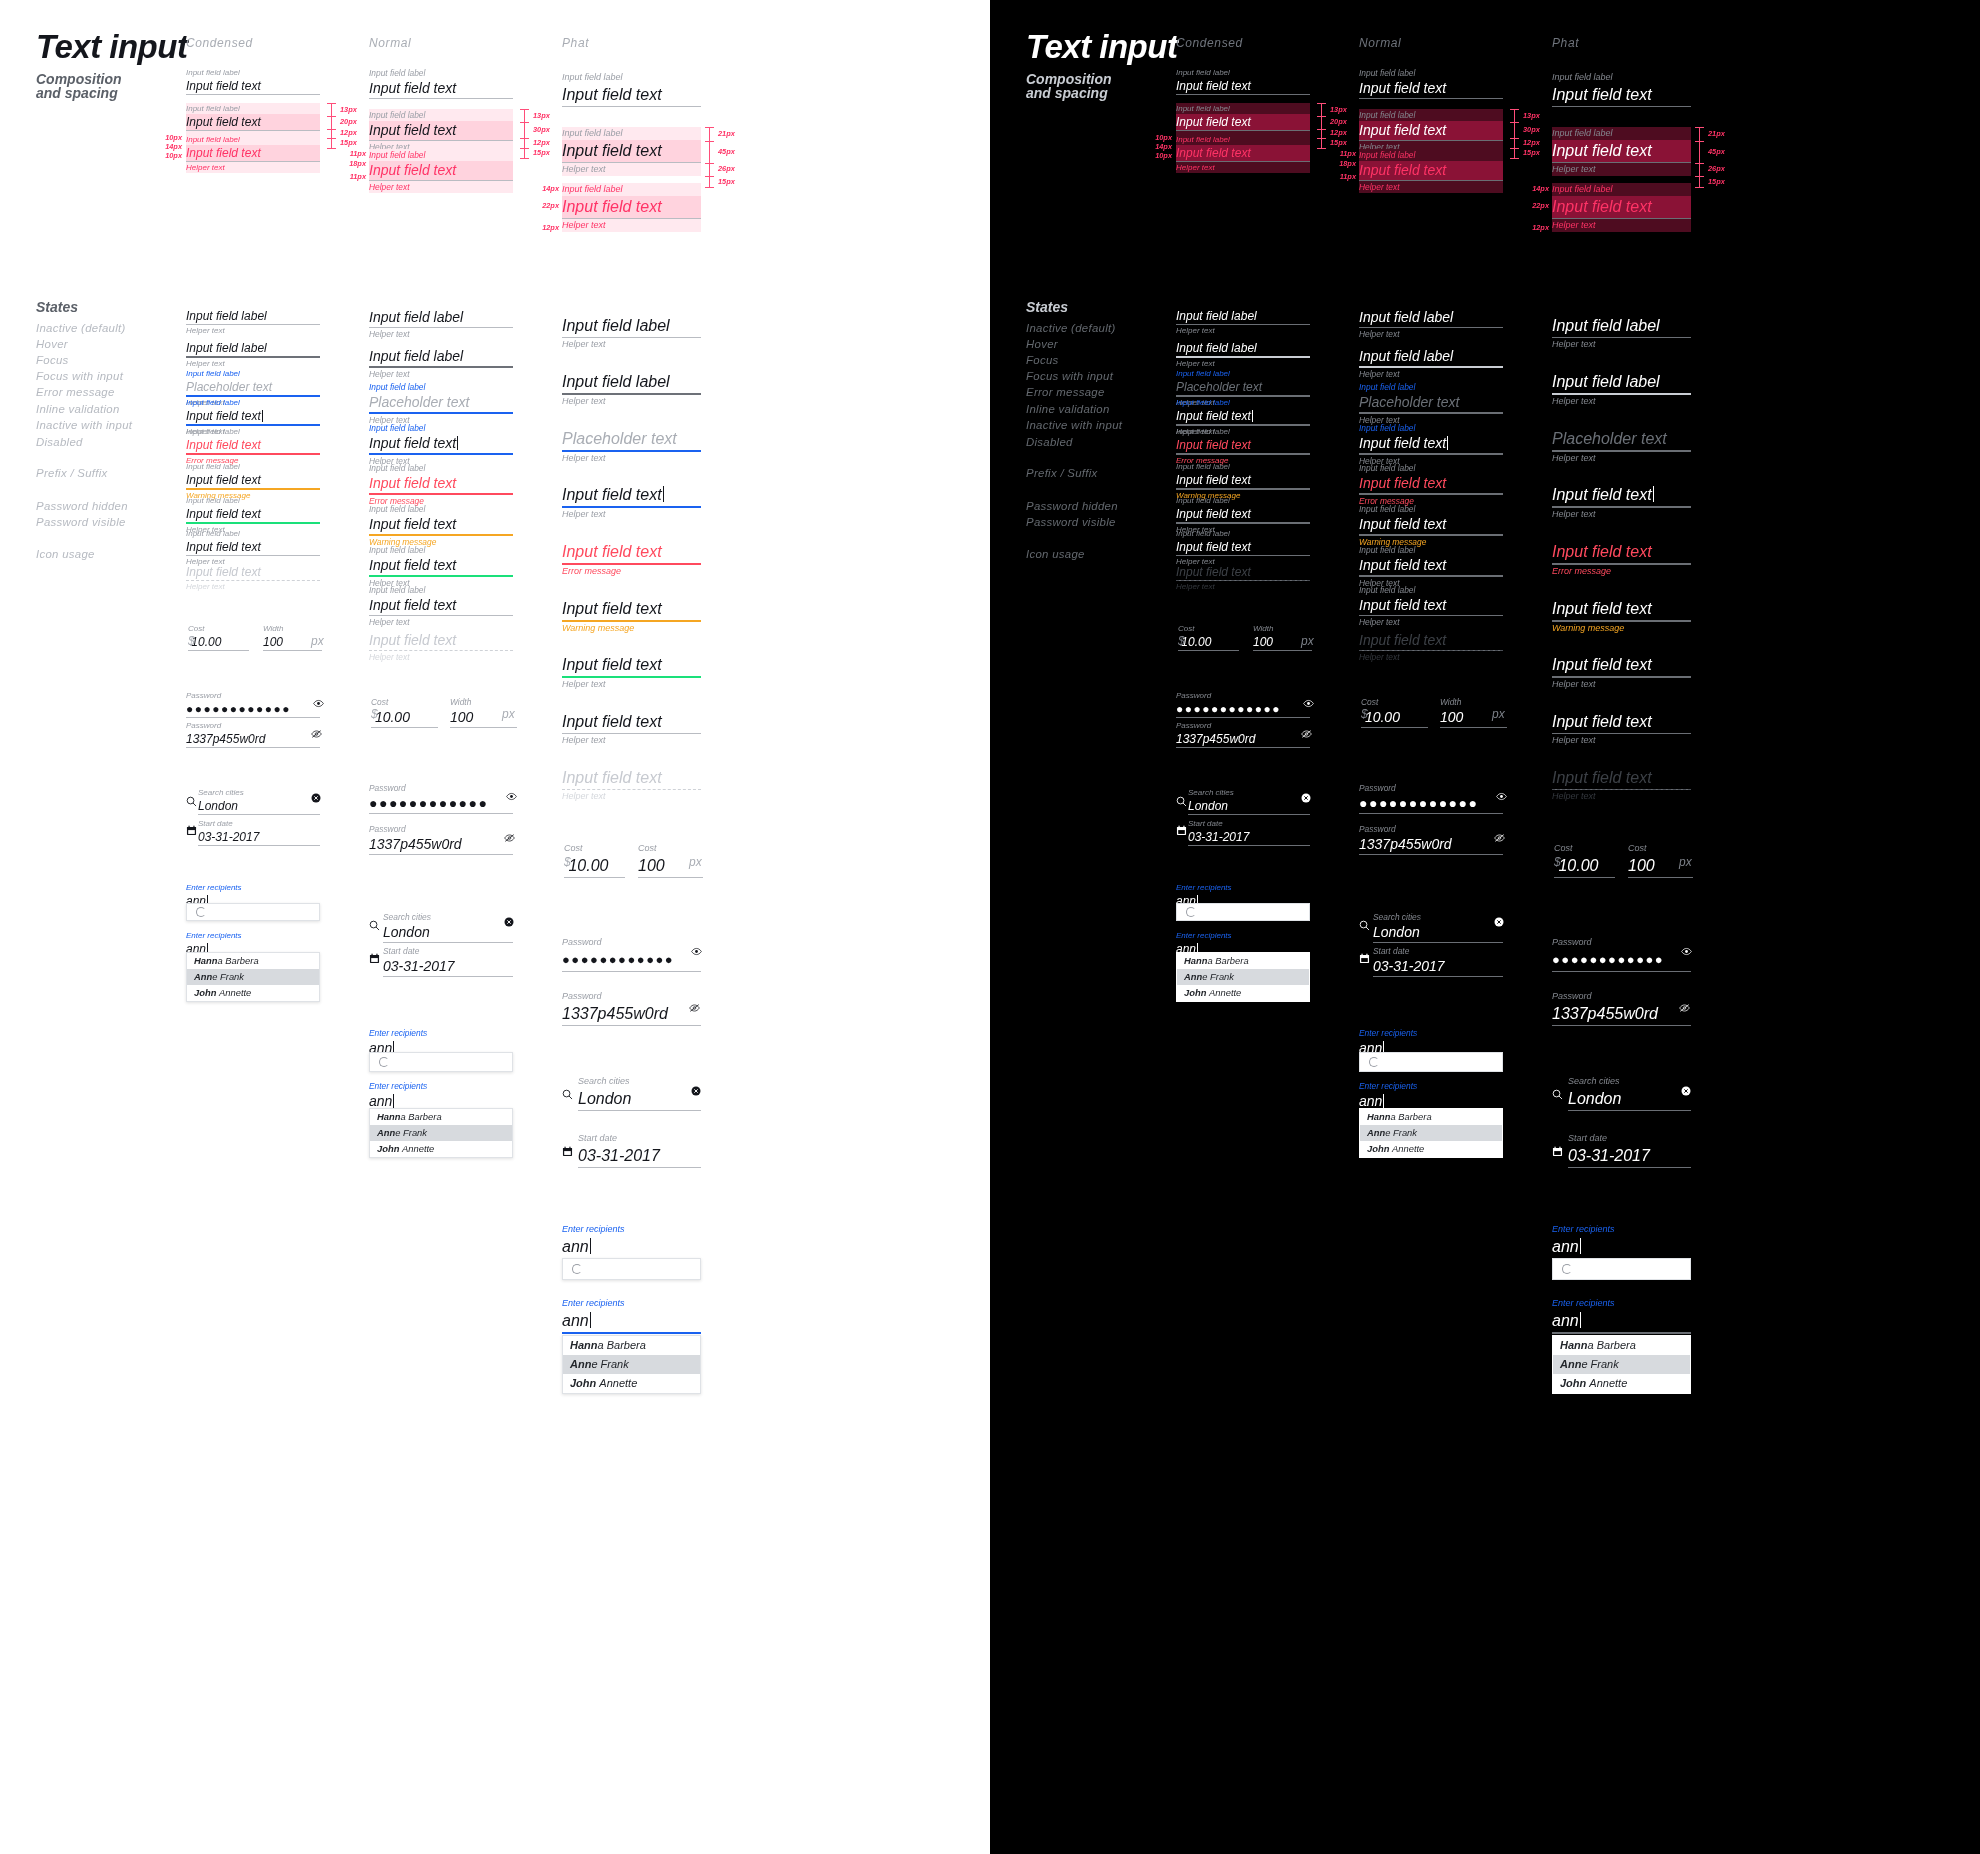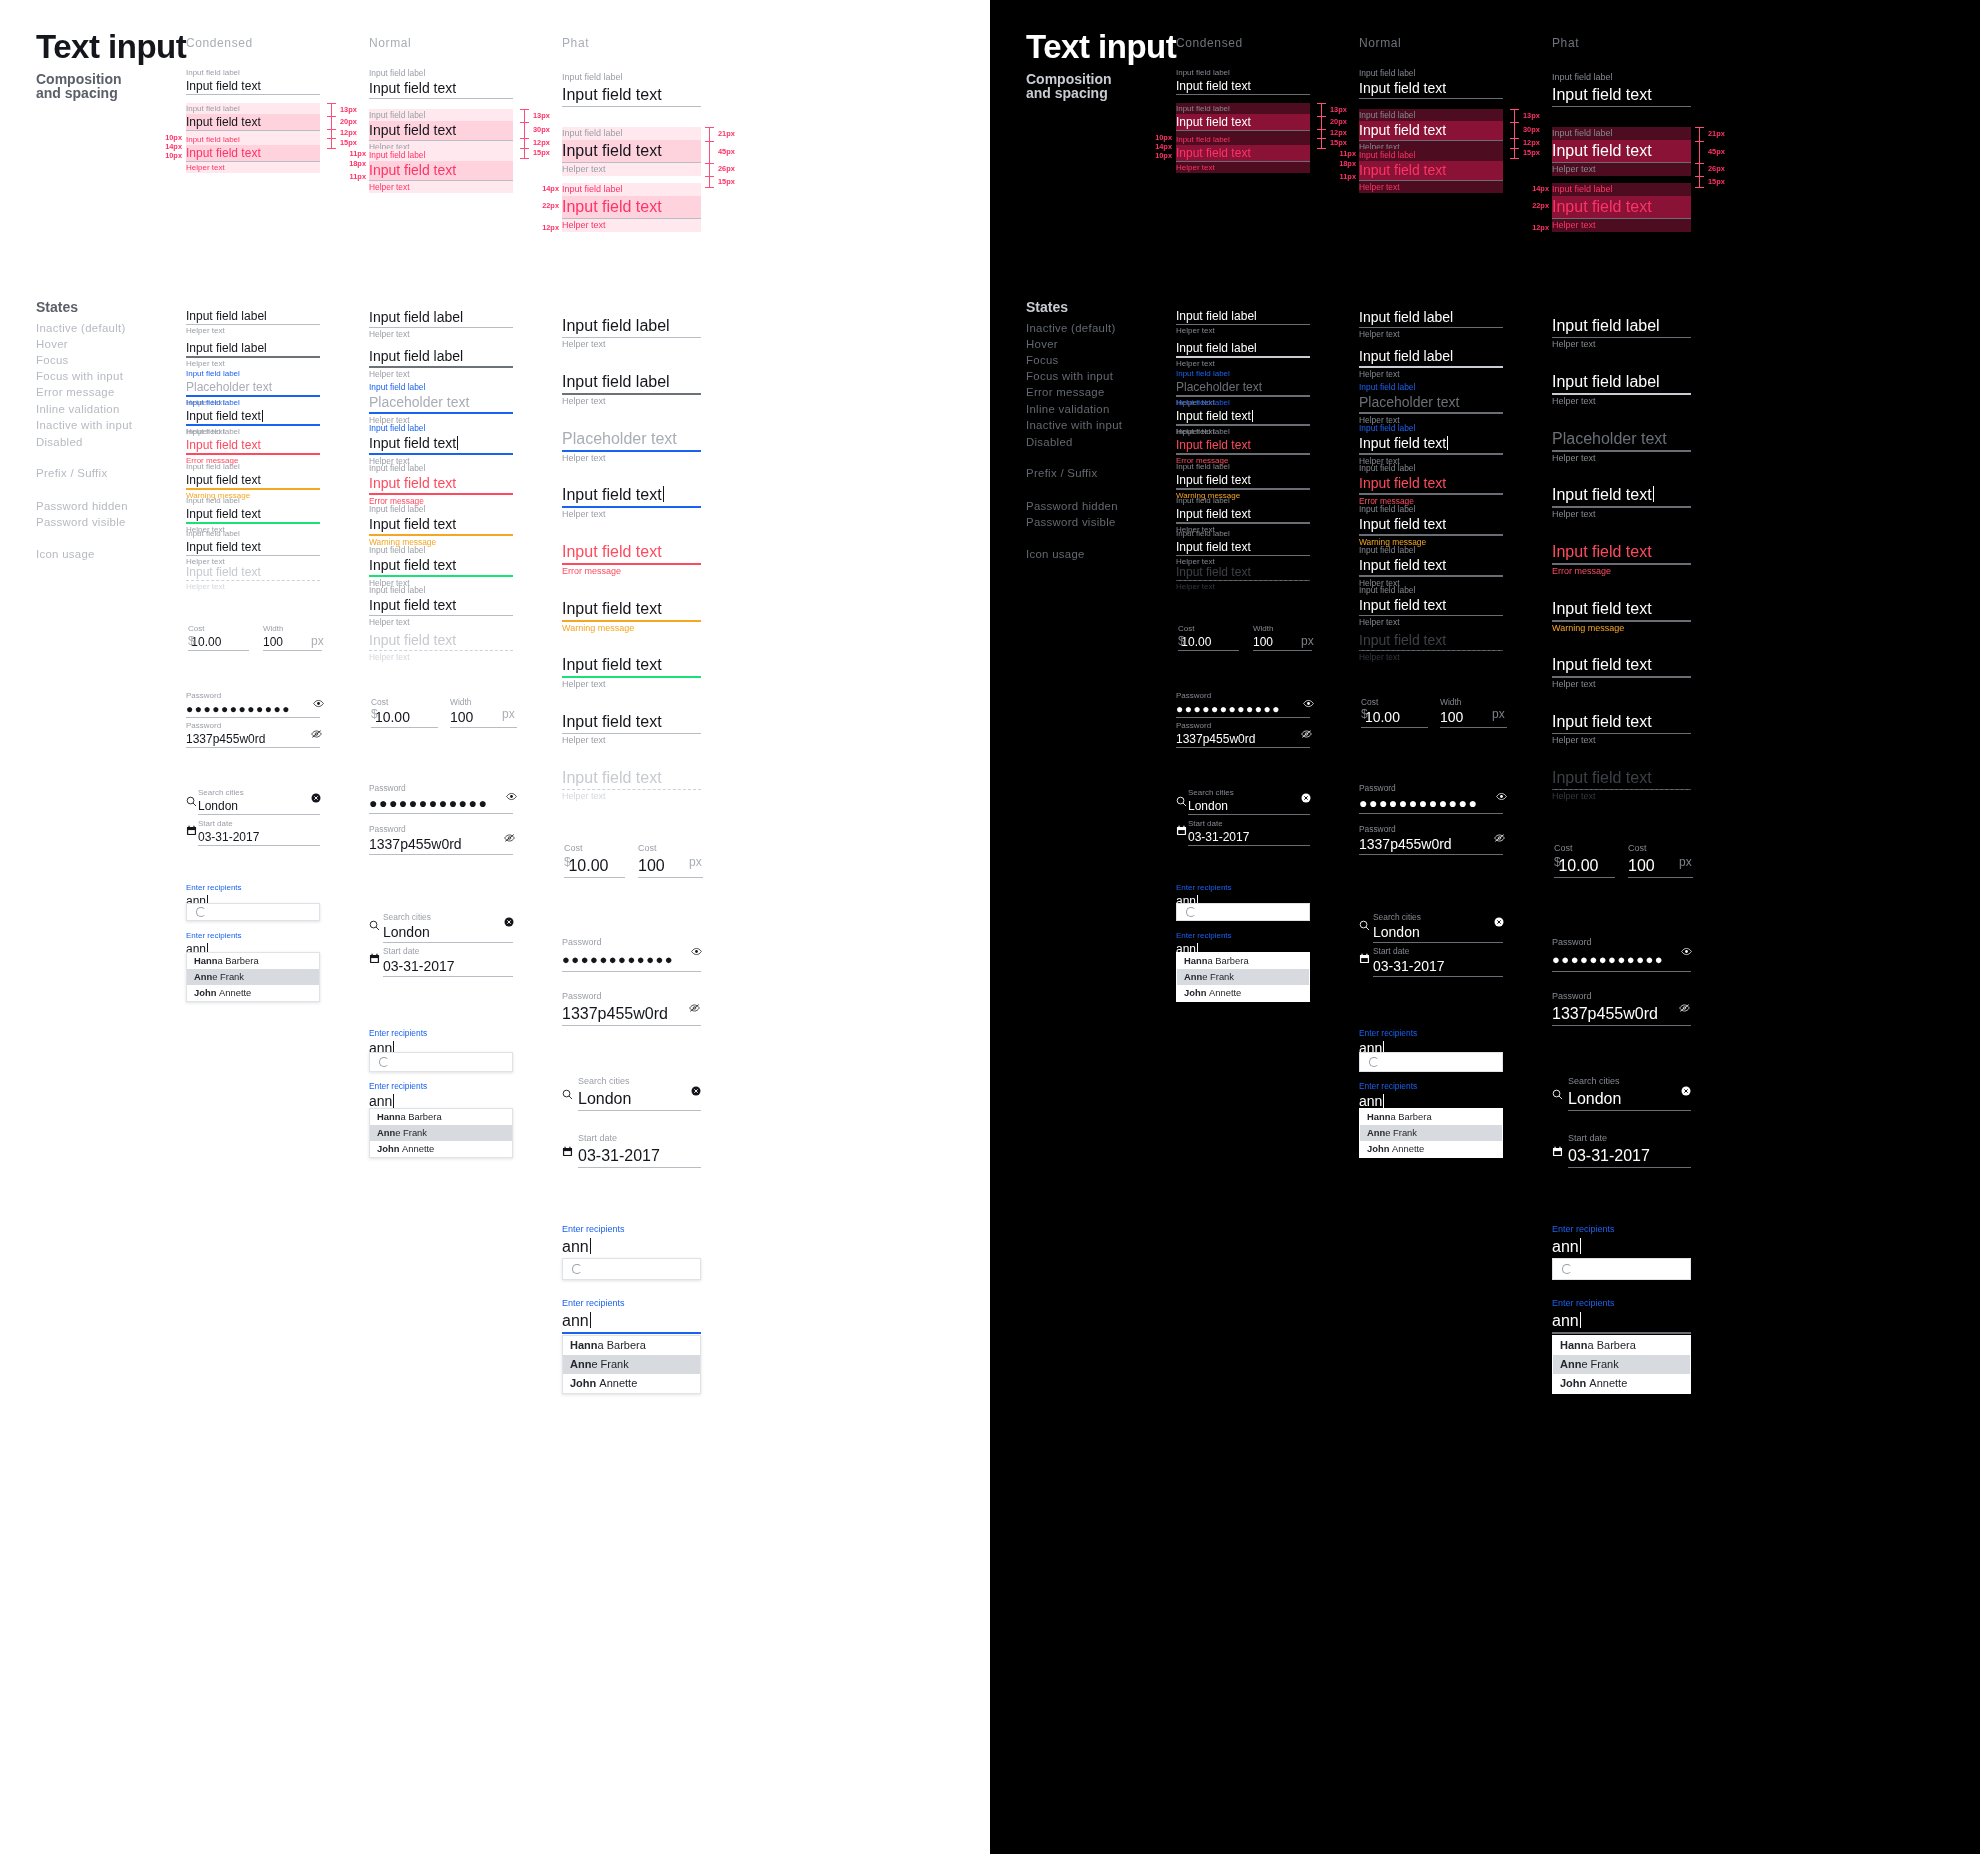--- a/index.html
+++ b/index.html
@@ -1,21 +1,21 @@
 <!DOCTYPE html>
 <html><head>
 <meta charset="utf-8">
 <style>
   * { box-sizing: border-box; margin:0; padding:0; }
   body {
     width:1980px; height:1854px;
     font-family:"Liberation Sans","DejaVu Sans",sans-serif;
     background:#ffffff; overflow:hidden; position:relative;
   }
-  .panel { position:absolute; top:0; width:990px; height:1854px; }
+  .panel { position:absolute; top:0; width:990px; height:1854px;font-style:italic; }
   .panel-light { left:0; background:#ffffff; }
   .panel-dark  { left:990px; background:#000000; }
 
   
   .page-title { position:absolute; font-size:33px; font-weight:bold; letter-spacing:-0.5px; }
   .panel-light .page-title { color:#14161c; }
   .panel-dark  .page-title { color:#ffffff; }
 
   .section-head { position:absolute; font-size:14px; font-weight:bold; line-height:17px; }
   .panel-light .section-head { color:#5b6068; }

